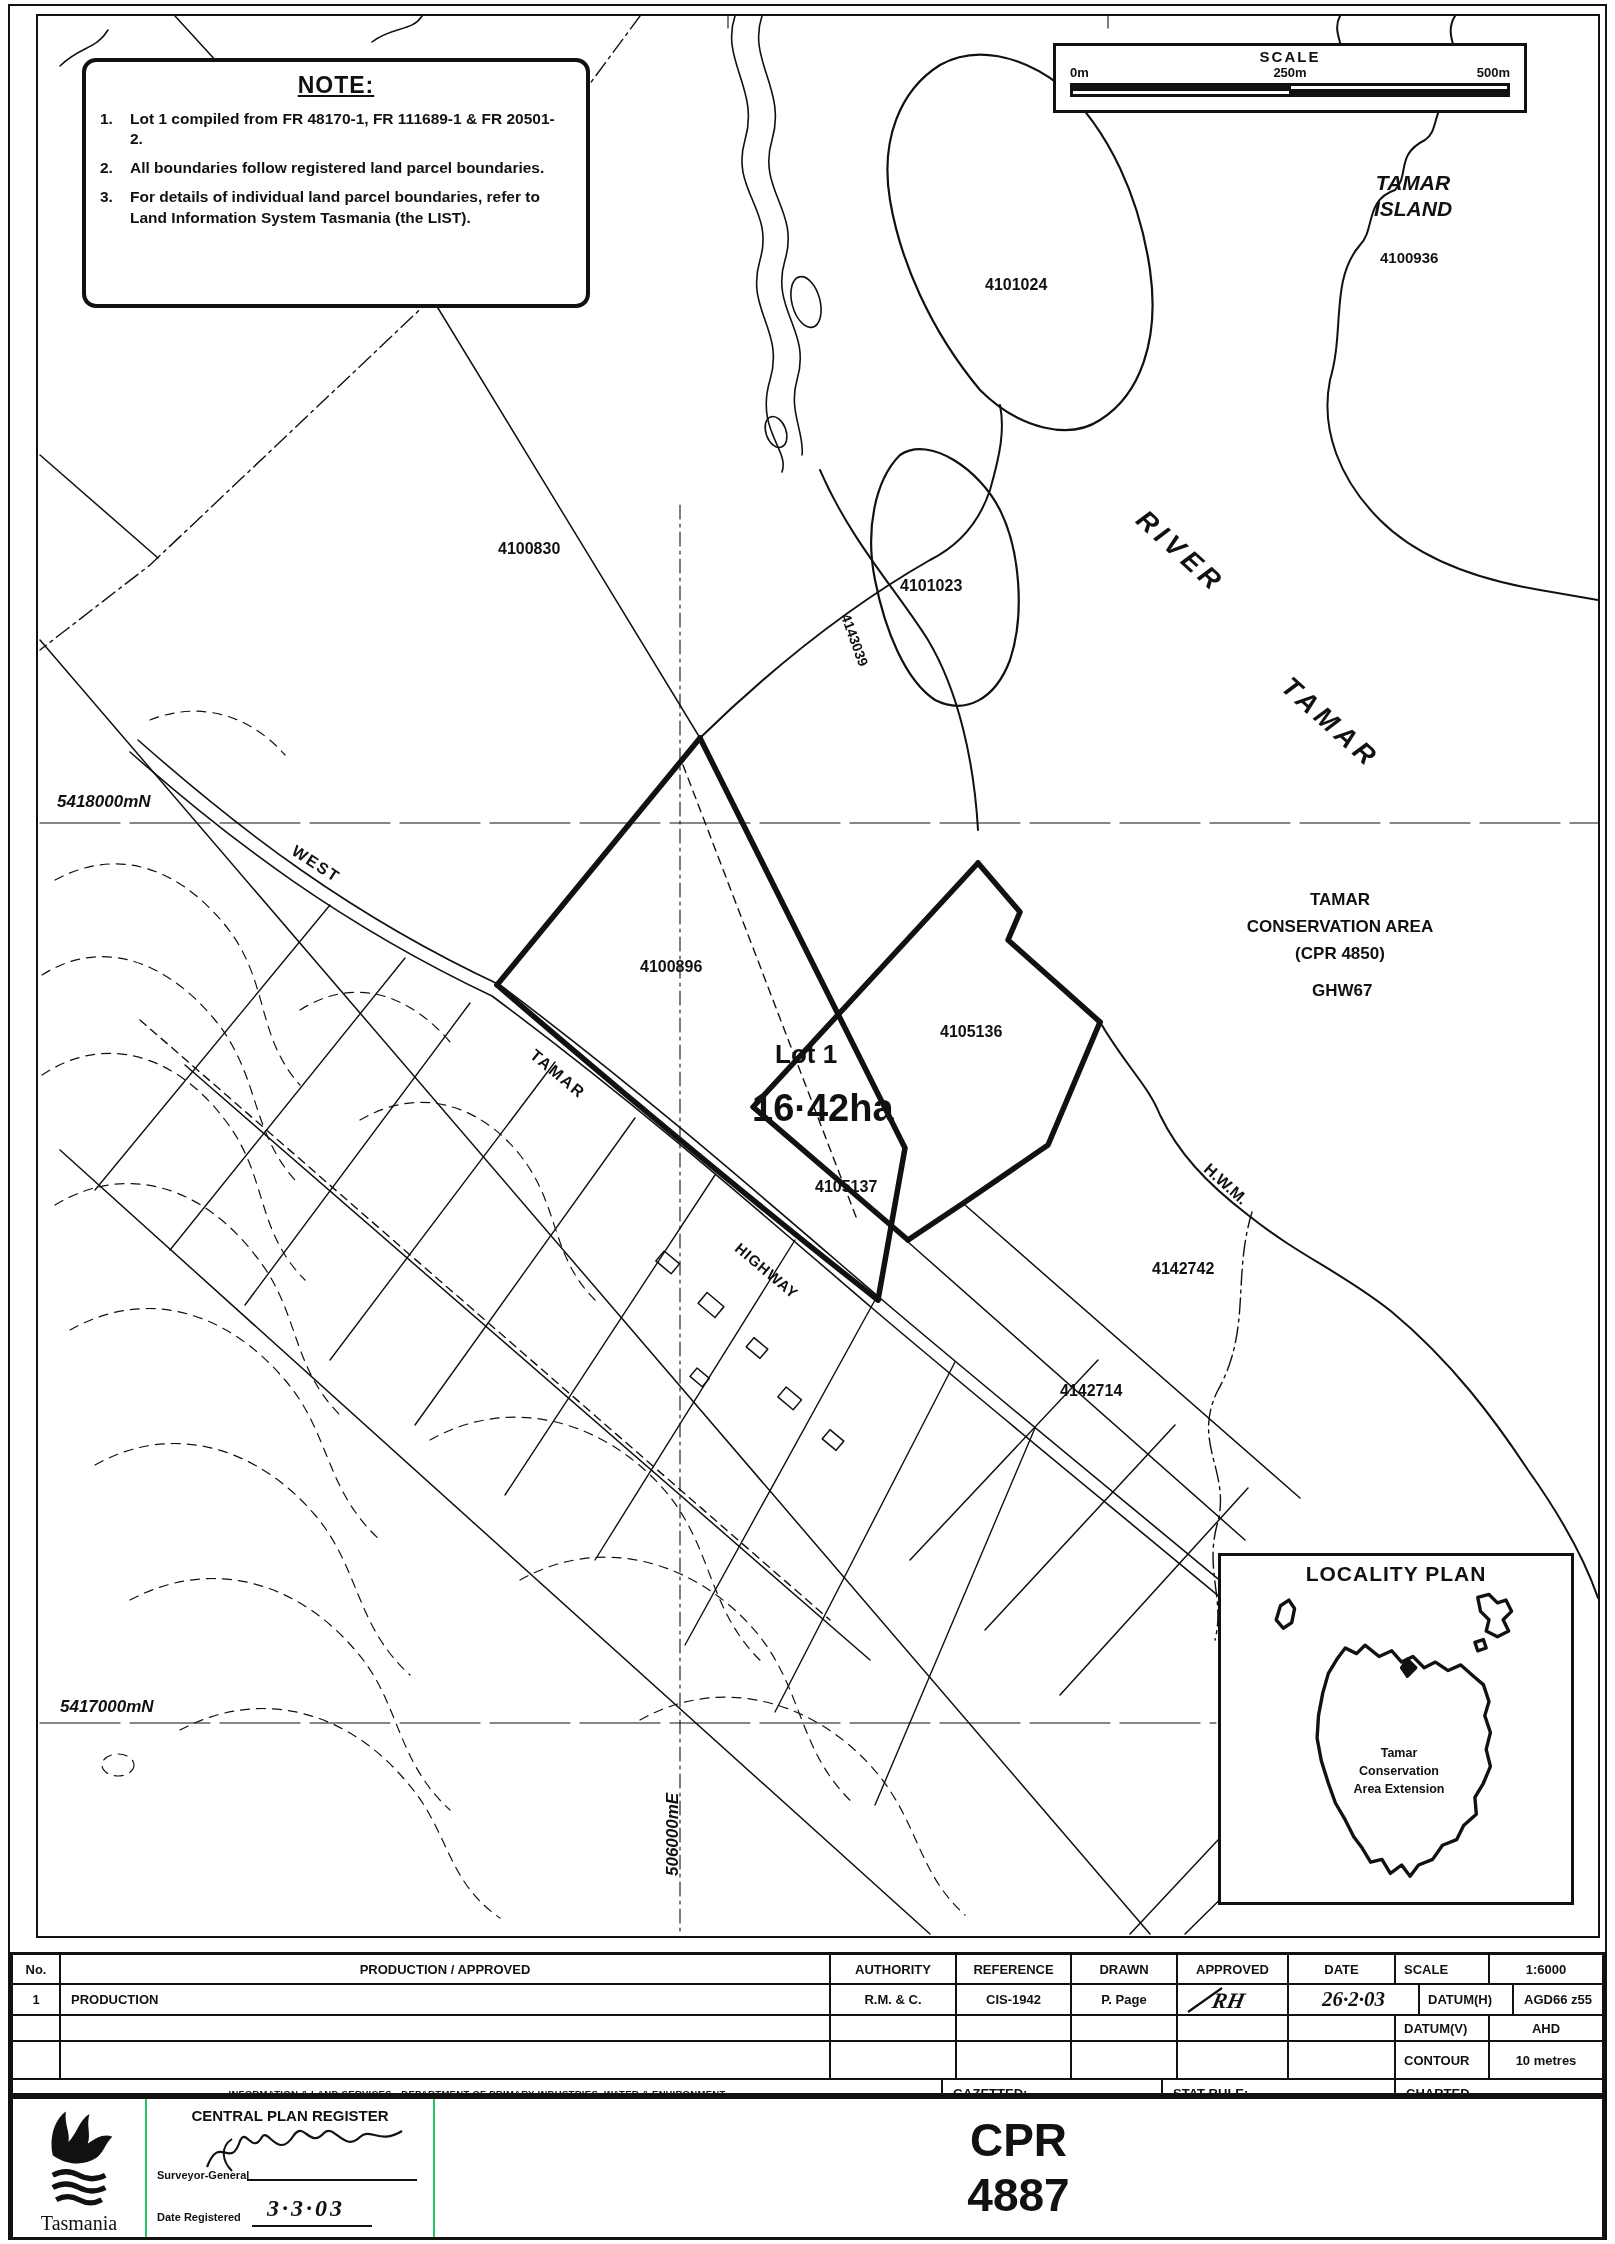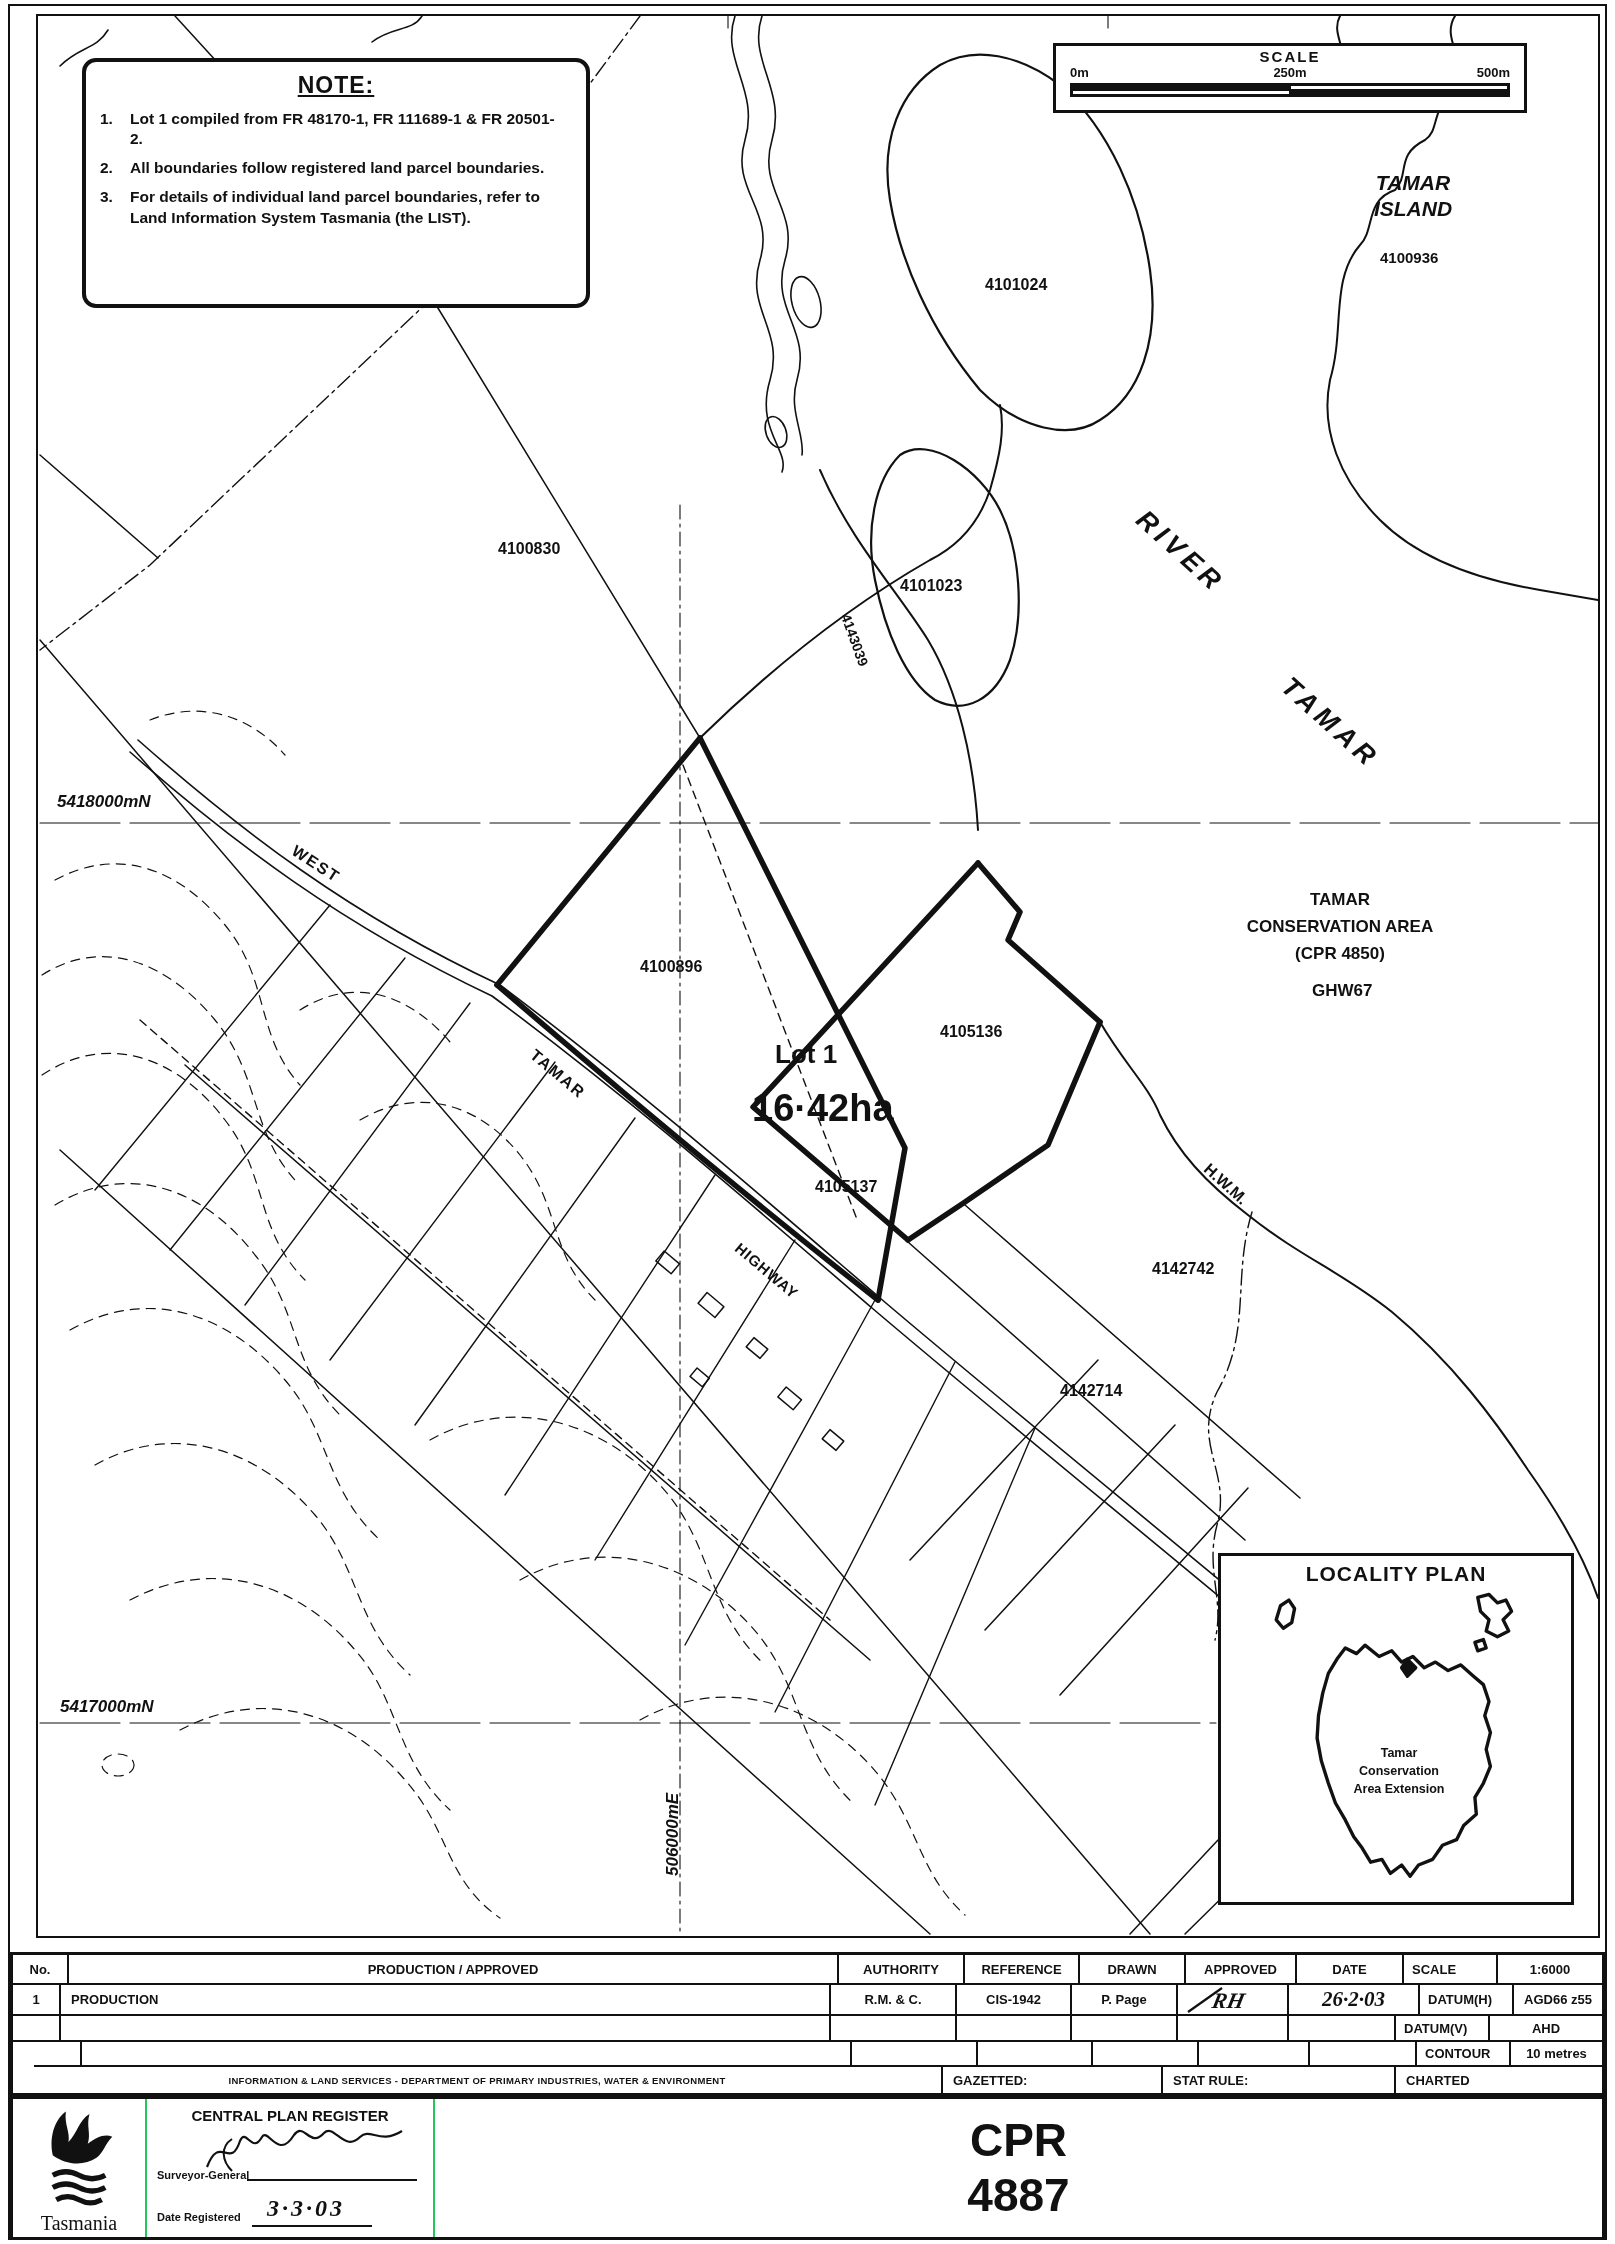--- a/index.html
+++ b/index.html
@@ -258,21 +258,21 @@
   </svg>
   <div id="loc-callout">
     <span>Tamar</span><br>
     <span>Conservation</span><br>
     <span>Area Extension</span>
   </div>
 </div>
 
 <div id="ptable">
   <div class="trow" style="height:30px;">
-    <div class="tc" style="width:56px;">No.</div>
+    <div class="tc" style="width:48px;">No.</div>
     <div class="tc" style="width:770px;">PRODUCTION / APPROVED</div>
     <div class="tc" style="width:126px;">AUTHORITY</div>
     <div class="tc" style="width:115px;">REFERENCE</div>
     <div class="tc" style="width:106px;">DRAWN</div>
     <div class="tc" style="width:111px;">APPROVED</div>
     <div class="tc" style="width:107px;">DATE</div>
     <div class="tc meta" style="flex:1;">
       <div class="mlab">SCALE</div>
       <div class="mval">1:6000</div>
     </div>
@@ -301,21 +301,21 @@
     <div class="tc" style="width:126px;"></div>
         <div class="tc" style="width:115px;"></div>
     <div class="tc" style="width:106px;"></div>
         <div class="tc" style="width:111px;"></div>
     <div class="tc" style="width:107px;"></div>
     <div class="tc meta" style="flex:1;">
       <div class="mlab">DATUM(V)</div>
       <div class="mval">AHD</div>
     </div>
   </div>
-  <div class="trow" style="height:25px;margin-left:21px;">
+  <div class="trow" style="height:38px;">
     <div class="tc" style="width:48px;"></div>
         <div class="tc" style="width:770px;"></div>
     <div class="tc" style="width:126px;"></div>
         <div class="tc" style="width:115px;"></div>
     <div class="tc" style="width:106px;"></div>
         <div class="tc" style="width:111px;"></div>
     <div class="tc" style="width:107px;"></div>
     <div class="tc meta" style="flex:1;">
       <div class="mlab">CONTOUR</div>
       <div class="mval">10 metres</div>

